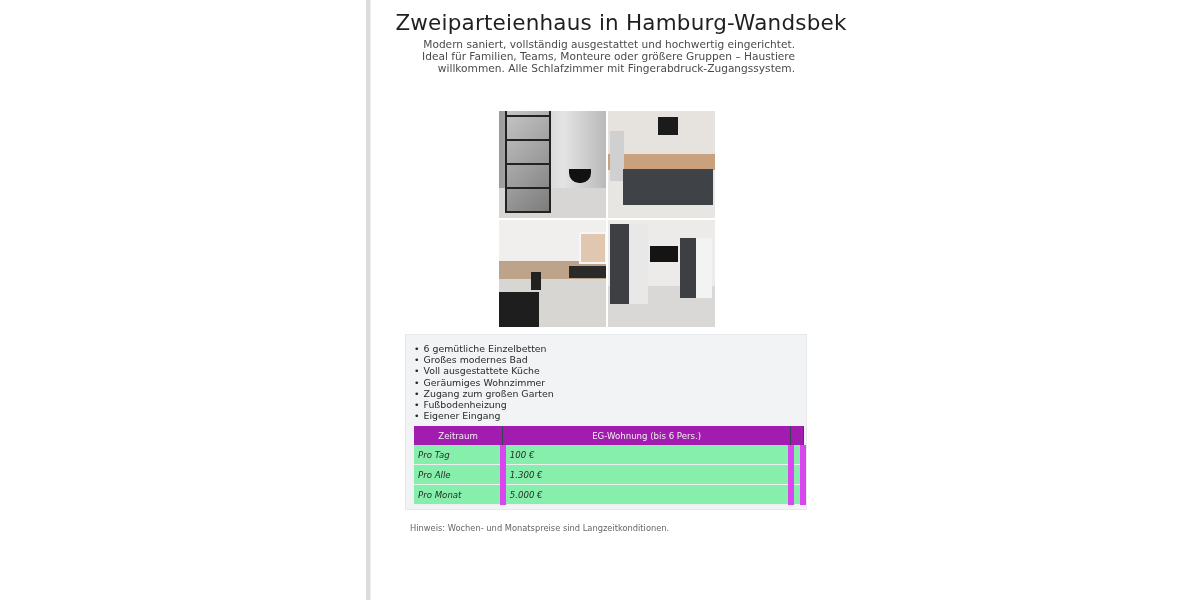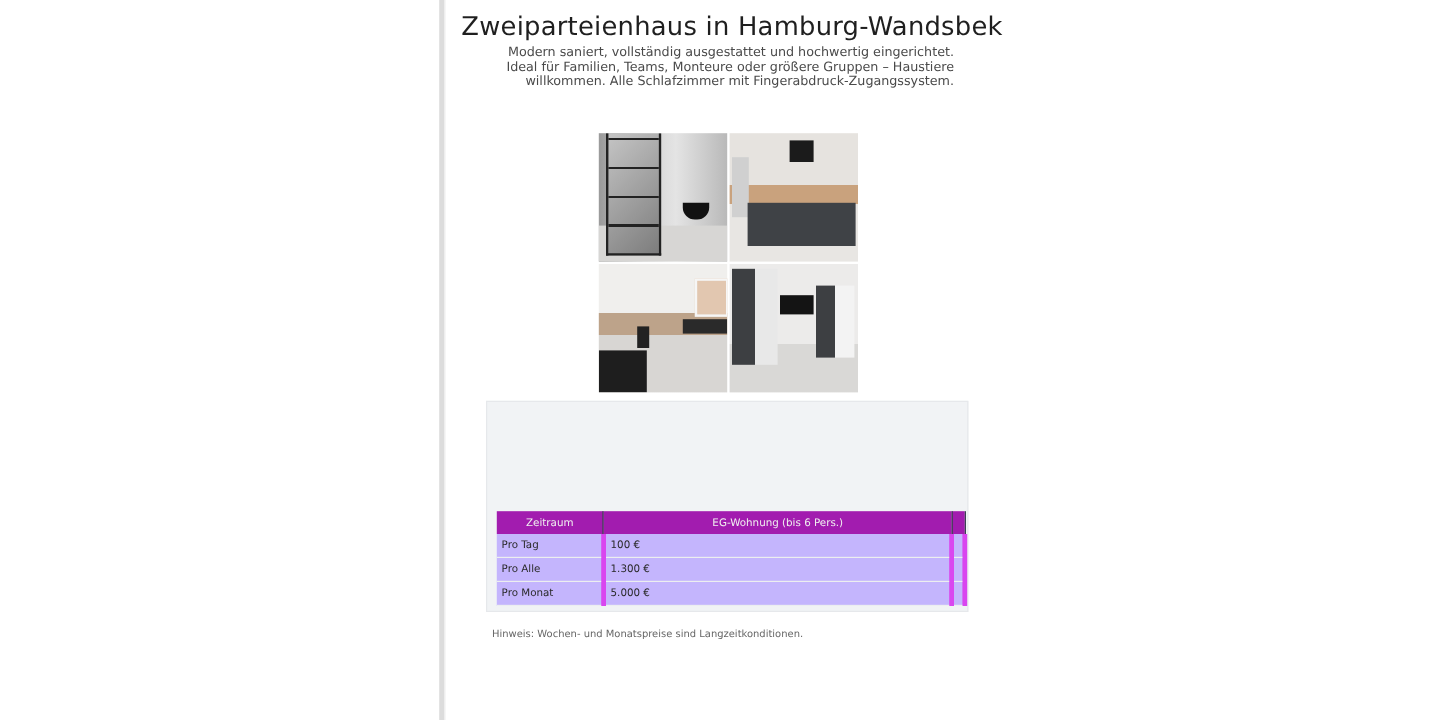--- a/index.html
+++ b/index.html
@@ -1,20 +1,20 @@
 <!DOCTYPE html>
 <html><head>
 <meta charset="utf-8">
 <style>
   html, body { margin:0; padding:0; }
   body { width:1200px; height:600px; background:#ffffff; position:relative; overflow:hidden;
          font-family:"DejaVu Sans", sans-serif; color:#222; }
   .side-divider { position:absolute; left:366px; top:0; width:4px; height:600px; background:#dcdcdc; border-right:1px solid #eeeeee; }
   .page { position:absolute; left:371px; top:0; width:470px; height:600px; }
-  .title { position:absolute; left:4px; width:470px; top:10px; text-align:center; font-size:21.5px; color:#1f1f1f; font-weight:normal; margin:0; letter-spacing:0.2px; }
+  .title { position:absolute; left:15px; width:470px; top:10px; text-align:center; font-size:21.5px; color:#1f1f1f; font-weight:normal; margin:0; letter-spacing:0.2px; }
   .subtitle { position:absolute; left:46px; width:378px; top:38px; text-align:right; font-size:10.6px; line-height:12px; color:#4a4a4a; margin:0; }
   .section-heading { position:absolute; left:39px; top:91px; font-size:12.6px; color:#1f1f1f; margin:0; font-weight:normal; }
   .collage { position:absolute; left:128px; top:111px; width:216px; height:216px; display:grid; grid-template-columns:107px 107px; grid-template-rows:107px 107px; gap:2px; background:#fff; }
   .photo { position:relative; overflow:hidden; }
   .ph-bath { background:linear-gradient(90deg,#9a9a9a 0%,#cfcfcf 35%,#e4e4e4 60%,#b9b9b9 100%); }
   .ph-bath .glass { position:absolute; left:6px; top:0; width:42px; height:100px; border:2px solid #222; border-top:none;
     background:repeating-linear-gradient(0deg, transparent 0 22px, #222 22px 24px), linear-gradient(135deg,#c5c5c5,#7d7d7d); }
   .ph-bath .wc { position:absolute; left:70px; top:58px; width:22px; height:14px; background:#111; border-radius:0 0 10px 10px; }
   .ph-bath .floor { position:absolute; left:0; bottom:0; width:107px; height:30px; background:#d7d6d4; }
   .ph-kitchen { background:linear-gradient(180deg,#e6e3df 0%,#e6e3df 40%,#c9a27d 40%,#c9a27d 55%,#e8e6e3 55%); }
@@ -28,21 +28,21 @@
   .ph-bed .chair { position:absolute; left:32px; top:52px; width:10px; height:18px; background:#222; }
   .ph-living { background:linear-gradient(180deg,#ecebea 0%,#ecebea 62%,#d9d8d6 62%); }
   .ph-living .ward1 { position:absolute; left:2px; top:4px; width:38px; height:80px; background:linear-gradient(90deg,#3d3f42 50%,#e8e8e8 50%); }
   .ph-living .tv { position:absolute; left:42px; top:26px; width:28px; height:16px; background:#141414; }
   .ph-living .ward2 { position:absolute; left:72px; top:18px; width:32px; height:60px; background:linear-gradient(90deg,#3d3f42 50%,#f3f3f3 50%); }
   .info-box { position:absolute; left:34px; top:334px; width:402px; height:176px; background:#f1f3f5; border:1px solid #e6e8eb; box-sizing:border-box; }
   .features { position:absolute; left:8px; top:8px; margin:0; padding:0; list-style:none; font-size:9.4px; line-height:11.2px; color:#2a2a2a; }
   .features li::before { content:"\2022"; margin-right:4px; }
   .price-table { position:absolute; left:8px; top:91px; border-collapse:collapse; font-size:8.6px; color:#2a2a2a; }
   .price-table th { background:#a21caf; color:#f0f0f0; font-weight:normal; height:19px; padding:0; text-align:center; border-right:1px solid #3a4252; }
-  .price-table td { background:#c4b5fd; height:19px; padding:0 0 0 4px; border-bottom:1px solid #eceef0; border-right:4px solid #d946ef; }
+  .price-table td { background:#86efac; height:19px; padding:0 0 0 4px; border-bottom:1px solid #eceef0; border-right:6px solid #d946ef;font-style:italic; }
   .price-table .c1 { width:86px; }
   .price-table .c2 { width:299px; }
   .price-table .c3 { width:7px; padding:0; }
   .note { position:absolute; left:39px; top:523px; font-size:8.3px; color:#666; margin:0; }
 </style>
 </head>
 <body>
 
 <div class="side-divider"></div>
 
@@ -69,20 +69,29 @@
         <div class="bed1"></div>
     </div>
     <div class="photo ph-living" title="Wohnzimmer">
       <div class="ward1"></div>
         <div class="tv"></div>
         <div class="ward2"></div>
     </div>
   </div>
 
   <div class="info-box">
+    <ul class="features">
+      <li>6 gemütliche Einzelbetten</li>
+      <li>Großes modernes Bad</li>
+      <li>Voll ausgestattete Küche</li>
+      <li>Geräumiges Wohnzimmer</li>
+      <li>Zugang zum großen Garten</li>
+      <li>Fußbodenheizung</li>
+      <li>Eigener Eingang</li>
+    </ul>
 
     <table class="price-table">
       <thead>
         <tr>
           <th class="c1">Zeitraum</th>
           <th class="c2">EG-Wohnung (bis 6 Pers.)</th>
           <th class="c3"></th>
         </tr>
       </thead>
       <tbody>

